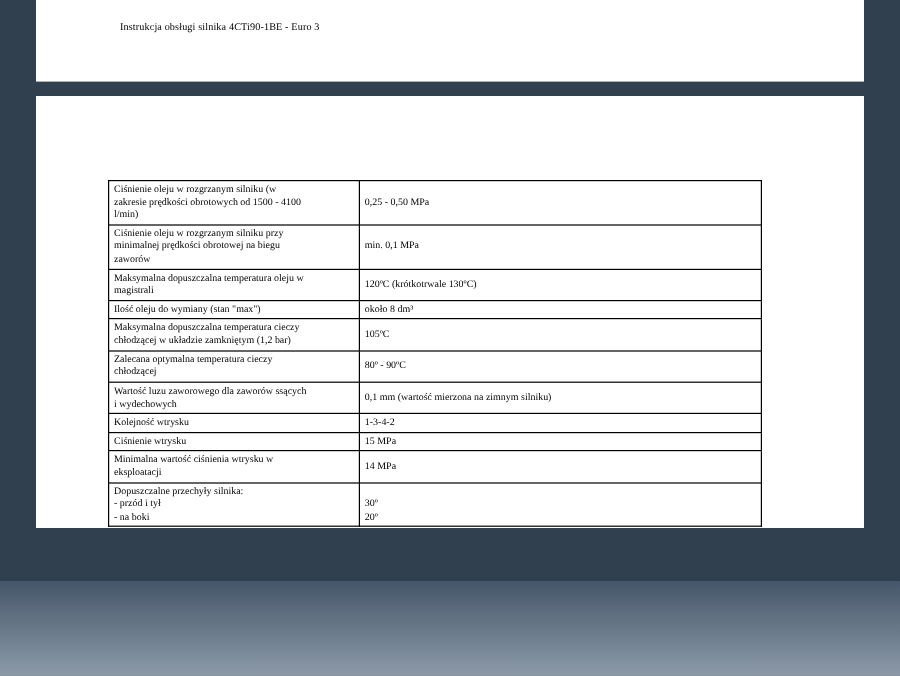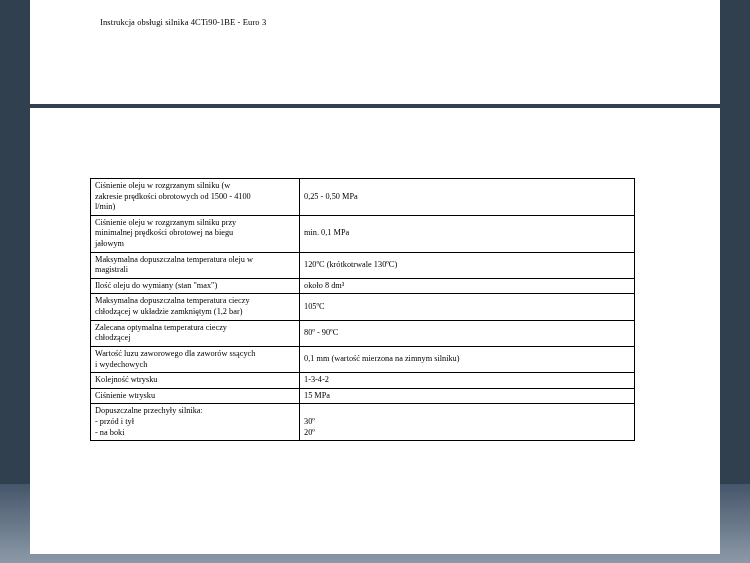--- a/index.html
+++ b/index.html
@@ -12,30 +12,30 @@
   }
   body {
     font-family: "Liberation Serif", serif;
     background: linear-gradient(to bottom, #31404f 0%, #31404f 86%, #46566a 86%, #8c9aa8 100%);
   }
   .page-top {
     position: absolute;
     left: 30px;
     top: 0;
     width: 690px;
-    height: 104px;
+    height: 68px;
     background: #ffffff;
     box-sizing: border-box;
   }
   .page-main {
     position: absolute;
     left: 30px;
-    top: 108px;
+    top: 80px;
     width: 690px;
-    height: 446px;
+    height: 360px;
     background: #ffffff;
     box-sizing: border-box;
   }
   .page-number {
     position: absolute;
     left: 0;
     top: 7px;
     width: 750px;
     text-align: center;
     font-size: 9px;
@@ -93,21 +93,21 @@
             <span class="lbl-line">Ciśnienie oleju w rozgrzanym silniku (w</span>
             <span class="lbl-line">zakresie prędkości obrotowych od 1500 - 4100</span>
             <span class="lbl-line">l/min)</span>
           </td>
           <td class="value"><span>0,25 - 0,50 MPa</span></td>
         </tr>
         <tr>
           <td class="label">
             <span class="lbl-line">Ciśnienie oleju w rozgrzanym silniku przy</span>
             <span class="lbl-line">minimalnej prędkości obrotowej na biegu</span>
-            <span class="lbl-line">jałowym</span>
+            <span class="lbl-line">zaworów</span>
           </td>
           <td class="value"><span>min. 0,1 MPa</span></td>
         </tr>
         <tr>
           <td class="label">
             <span class="lbl-line">Maksymalna dopuszczalna temperatura oleju w</span>
             <span class="lbl-line">magistrali</span>
           </td>
           <td class="value"><span>120ºC (krótkotrwale 130ºC)</span></td>
         </tr>
@@ -145,20 +145,27 @@
           <td class="value"><span>1-3-4-2</span></td>
         </tr>
         <tr>
           <td class="label">
             <span class="lbl-line">Ciśnienie wtrysku</span>
           </td>
           <td class="value"><span>15 MPa</span></td>
         </tr>
         <tr>
           <td class="label">
+            <span class="lbl-line">Minimalna wartość ciśnienia wtrysku w</span>
+            <span class="lbl-line">eksploatacji</span>
+          </td>
+          <td class="value"><span>14 MPa</span></td>
+        </tr>
+        <tr>
+          <td class="label">
             <span class="lbl-line">Dopuszczalne przechyły silnika:</span>
             <span class="lbl-line">- przód i tył</span>
             <span class="lbl-line">- na boki</span>
           </td>
           <td class="value">
             <span class="lbl-line">&nbsp;</span>
             <span class="lbl-line">30º</span>
             <span class="lbl-line">20º</span>
           </td>
         </tr>

